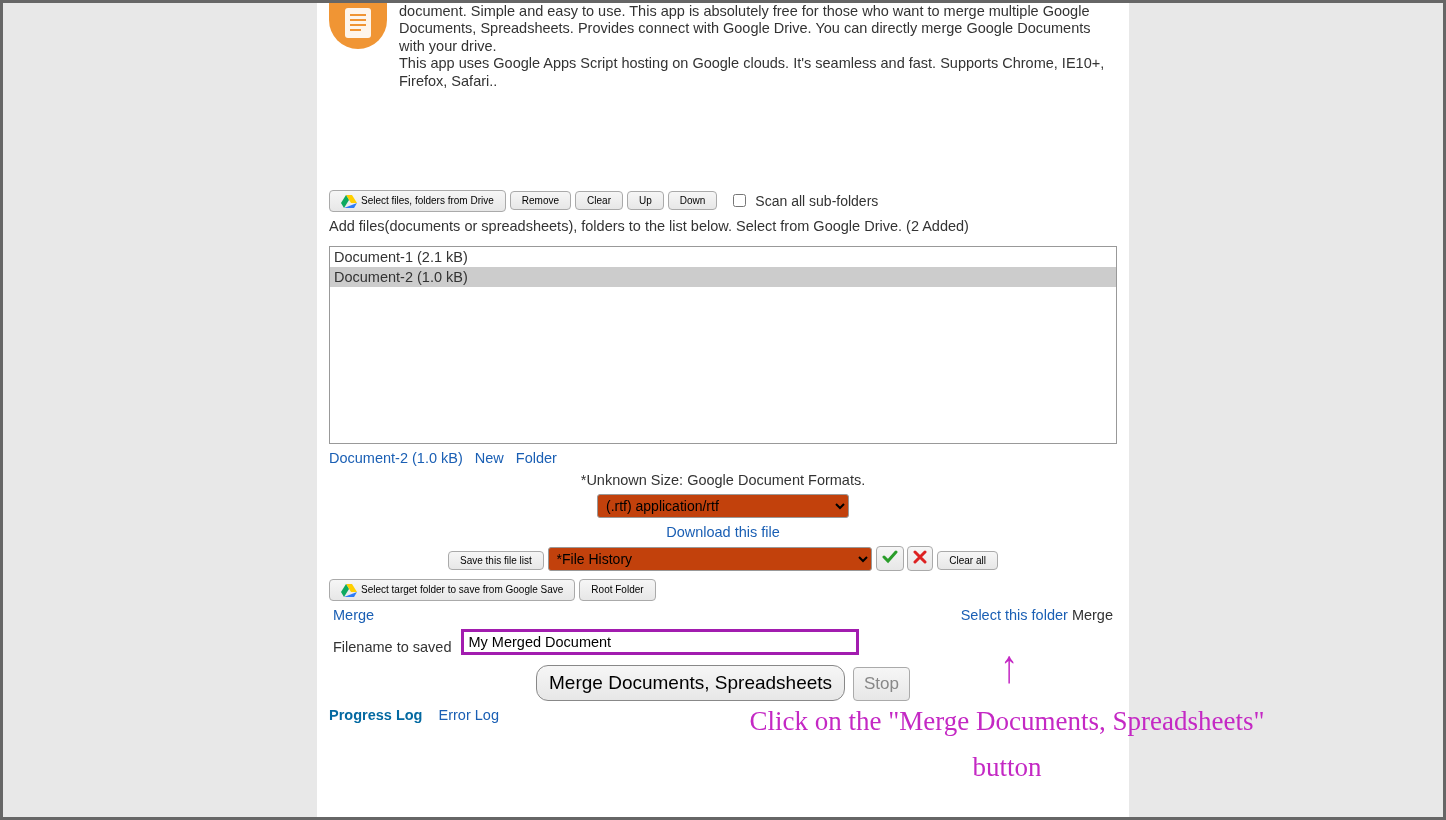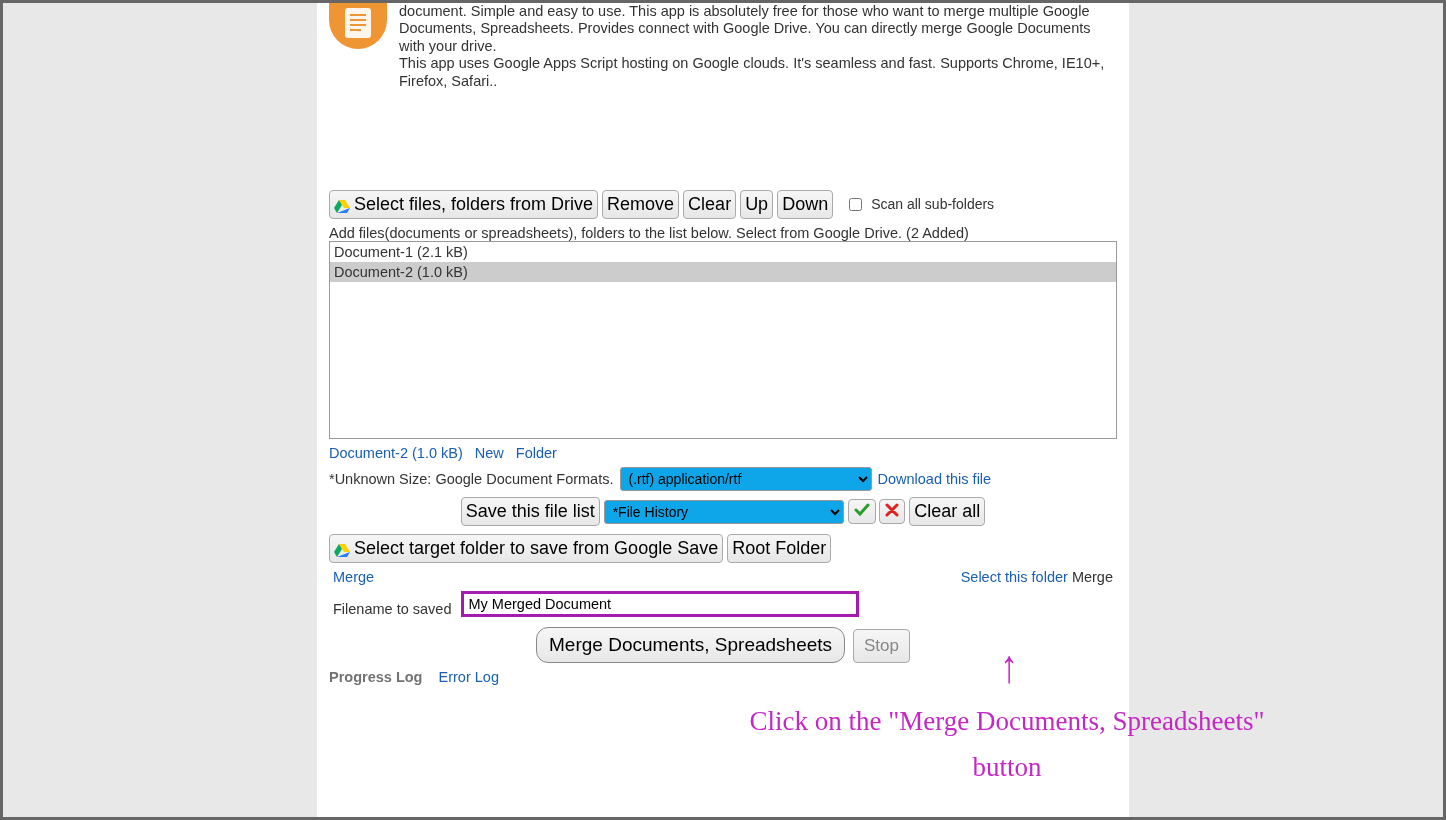--- a/index.html
+++ b/index.html
@@ -50,23 +50,23 @@
     margin-top: 100px;
     display: flex;
     align-items: center;
     gap: 4px;
     flex-wrap: wrap;
   }
   .btn {
     background: linear-gradient(#f6f6f6, #e7e7e7);
     border: 1px solid #aaa;
     border-radius: 4px;
-    padding: 3px 4px;
-    font-family: inherit;
-    font-size: 18px;
+    padding: 3px 11px;
+    font-family: inherit;
+    font-size: 10px;
     cursor: pointer;
     display: inline-flex;
     align-items: center;
     gap: 4px;
   }
   .drive-icon {
     width: 16px; height: 14px; display: inline-block;
   }
   .checkbox-wrap {
     display: inline-flex;
@@ -74,21 +74,21 @@
     gap: 6px;
     margin-left: 8px;
   }
   .hint {
     margin-top: 6px;
     font-size: 14.5px;
   }
   .file-list {
     border: 1px solid #999;
     height: 198px;
-    margin-top: 0;
+    margin-top: 12px;
     overflow: auto;
     background: #fff;
   }
   .file-list-item {
     padding: 2px 4px;
     font-size: 14.5px;
     cursor: pointer;
   }
   .file-list-item.selected {
     background: #cccccc;
@@ -103,28 +103,29 @@
     color: #1a5fb4;
     cursor: pointer;
   }
   .row {
     margin-top: 6px;
     display: flex;
     align-items: center;
     gap: 6px;
     flex-wrap: wrap;
     font-size: 14.5px;
+    flex-direction: column;
   }
   select {
     font-family: inherit;
     font-size: 14px;
     padding: 2px 4px;
     border: 1px solid #999;
     border-radius: 3px;
-    background: #0ea5e9;
+    background: #c2410c;
   }
   .center-row {
     margin-top: 6px;
     text-align: center;
   }
   .icon-btn {
     background: linear-gradient(#f6f6f6, #e7e7e7);
     border: 1px solid #aaa;
     border-radius: 4px;
     padding: 3px 5px;
@@ -180,21 +181,21 @@
     font-family: inherit;
     font-size: 17px;
     color: #888;
     cursor: pointer;
     margin-left: 4px;
   }
   .log-row {
     margin-top: 6px;
     font-size: 14.5px;
   }
-  .log-row .active { color: #737373; font-weight: bold; }
+  .log-row .active { color: #0369a1; font-weight: bold; }
   .log-row .other { color: #1a5fb4; margin-left: 12px; }
   .annotation-arrow {
     position: absolute;
     left: 683px;
     top: 642px;
     font-size: 36px;
     color: #c428c4;
     font-weight: bold;
     transform: scaleY(1.3);
   }
@@ -267,21 +268,21 @@
   <div class="row">
     <span>*Unknown Size: Google Document Formats.</span>
     <select style="width:252px;">
       <option>(.rtf) application/rtf</option>
     </select>
     <span class="link">Download this file</span>
   </div>
 
   <div class="center-row">
     <button class="btn">Save this file list</button>
-    <select style="width:240px;">
+    <select style="width:324px;">
       <option>*File History</option>
     </select>
     <button class="icon-btn">
       <span>
         <svg width="16" height="14" viewBox="0 0 16 14">
             <path d="M2 7 L6 11 L14 2" stroke="#2a9d2a" stroke-width="3" fill="none" stroke-linecap="round"></path>
           </svg>
       </span>
     </button>
     <button class="icon-btn">

